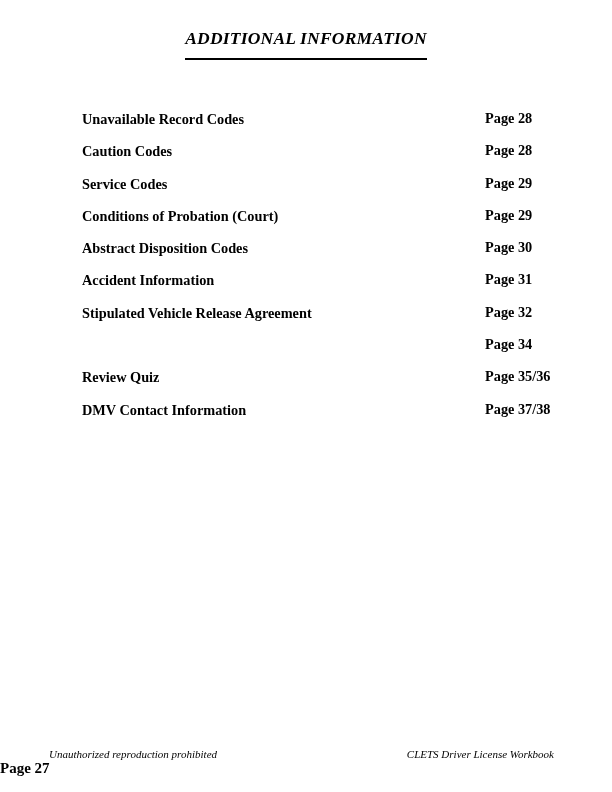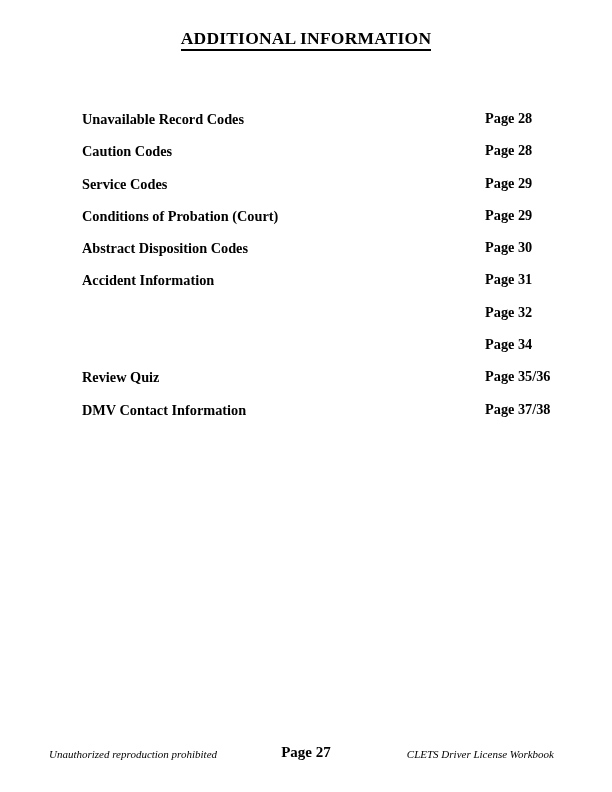--- a/index.html
+++ b/index.html
@@ -24,22 +24,23 @@
     left: 0;
     width: 612px;
     text-align: center;
   }
   .title {
     display: inline-block;
     font-size: 17.5px;
     font-weight: bold;
     letter-spacing: 0.2px;
     border-bottom: 2px solid #000;
-    padding-bottom: 1px;
+    padding-bottom: 10px;
     line-height: 1.15;
+    font-style: italic;
   }
 
   
   .list {
     position: absolute;
     top: 110px;
     left: 66px;
     width: 486px;
   }
   .row {
@@ -78,23 +79,23 @@
     left: 49px;
     top: 4px;
     font-size: 11px;
     font-style: italic;
     font-family: "Liberation Serif", "DejaVu Serif", serif;
     white-space: nowrap;
   }
   .footer-center {
     position: absolute;
     left: 0;
-    top: 0;
+    top: 16px;
     width: 612px;
-    text-align: center;
+    text-align: left;
     font-size: 15px;
     font-weight: bold;
     white-space: nowrap;
   }
   .footer-right {
     position: absolute;
     right: 58px;
     top: 4px;
     font-size: 11px;
     font-style: italic;
@@ -124,21 +125,21 @@
       <div class="row">
         <div class="row-inner"><span class="row-label">Conditions of Probation (Court)</span><span class="row-page">Page 29</span></div>
       </div>
       <div class="row">
         <div class="row-inner"><span class="row-label">Abstract Disposition Codes</span><span class="row-page">Page 30</span></div>
       </div>
       <div class="row">
         <div class="row-inner"><span class="row-label">Accident Information</span><span class="row-page">Page 31</span></div>
       </div>
       <div class="row">
-        <div class="row-inner"><span class="row-page">Page 32</span></div>
+        <div class="row-inner"><span class="row-label">Stipulated Vehicle Release Agreement</span><span class="row-page">Page 32</span></div>
       </div>
       <div class="row">
         <div class="row-inner"><span class="row-page">Page 34</span></div>
       </div>
       <div class="row">
         <div class="row-inner"><span class="row-label">Review Quiz</span><span class="row-page">Page 35/36</span></div>
       </div>
       <div class="row">
         <div class="row-inner"><span class="row-label">DMV Contact Information</span><span class="row-page">Page 37/38</span></div>
       </div>

